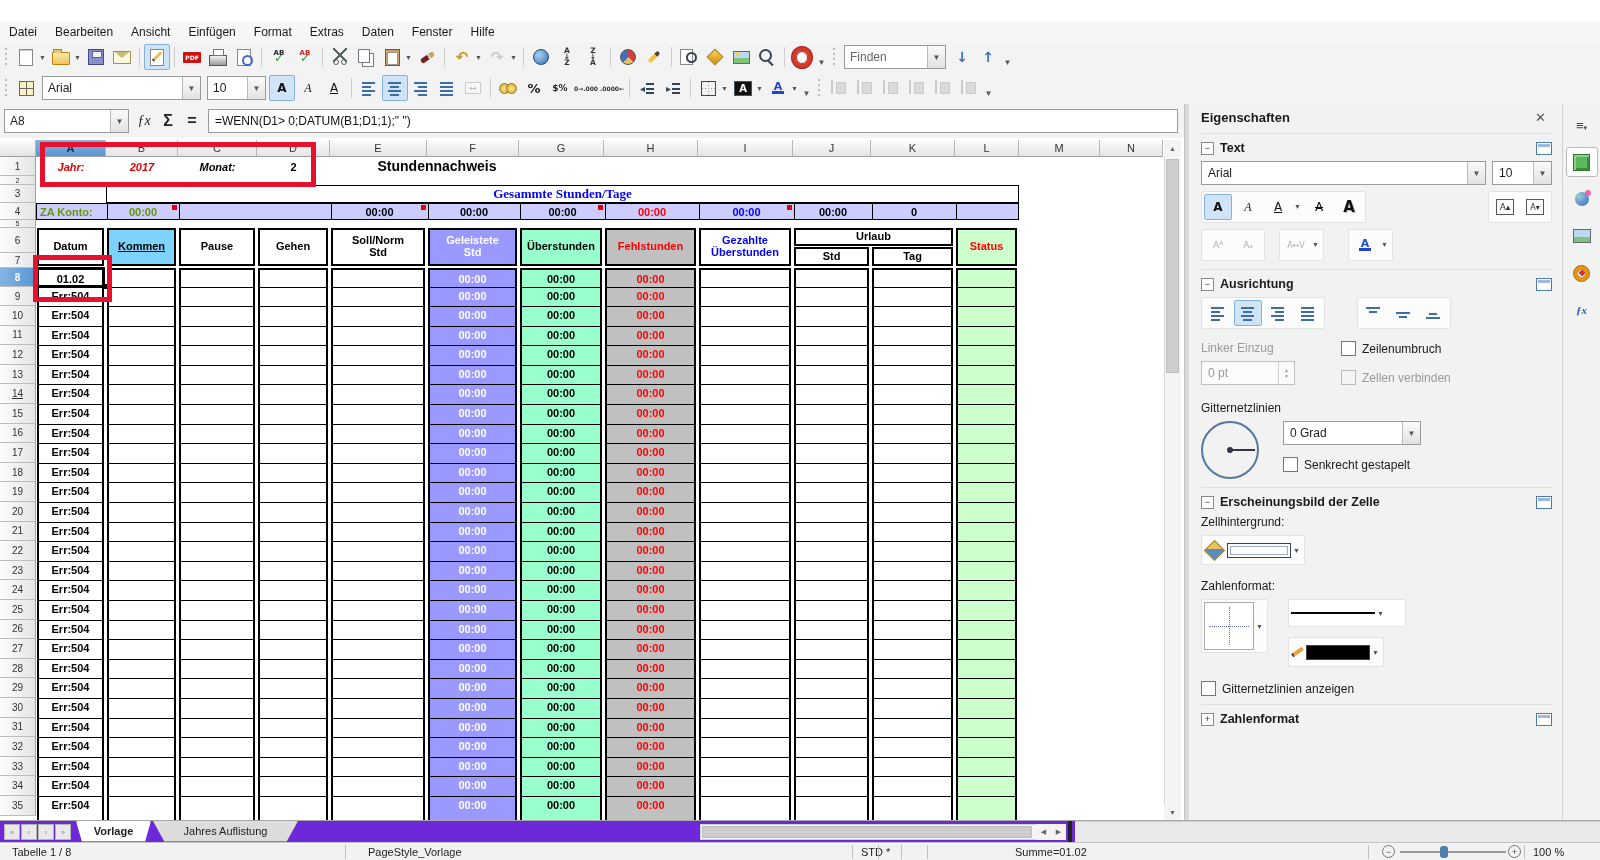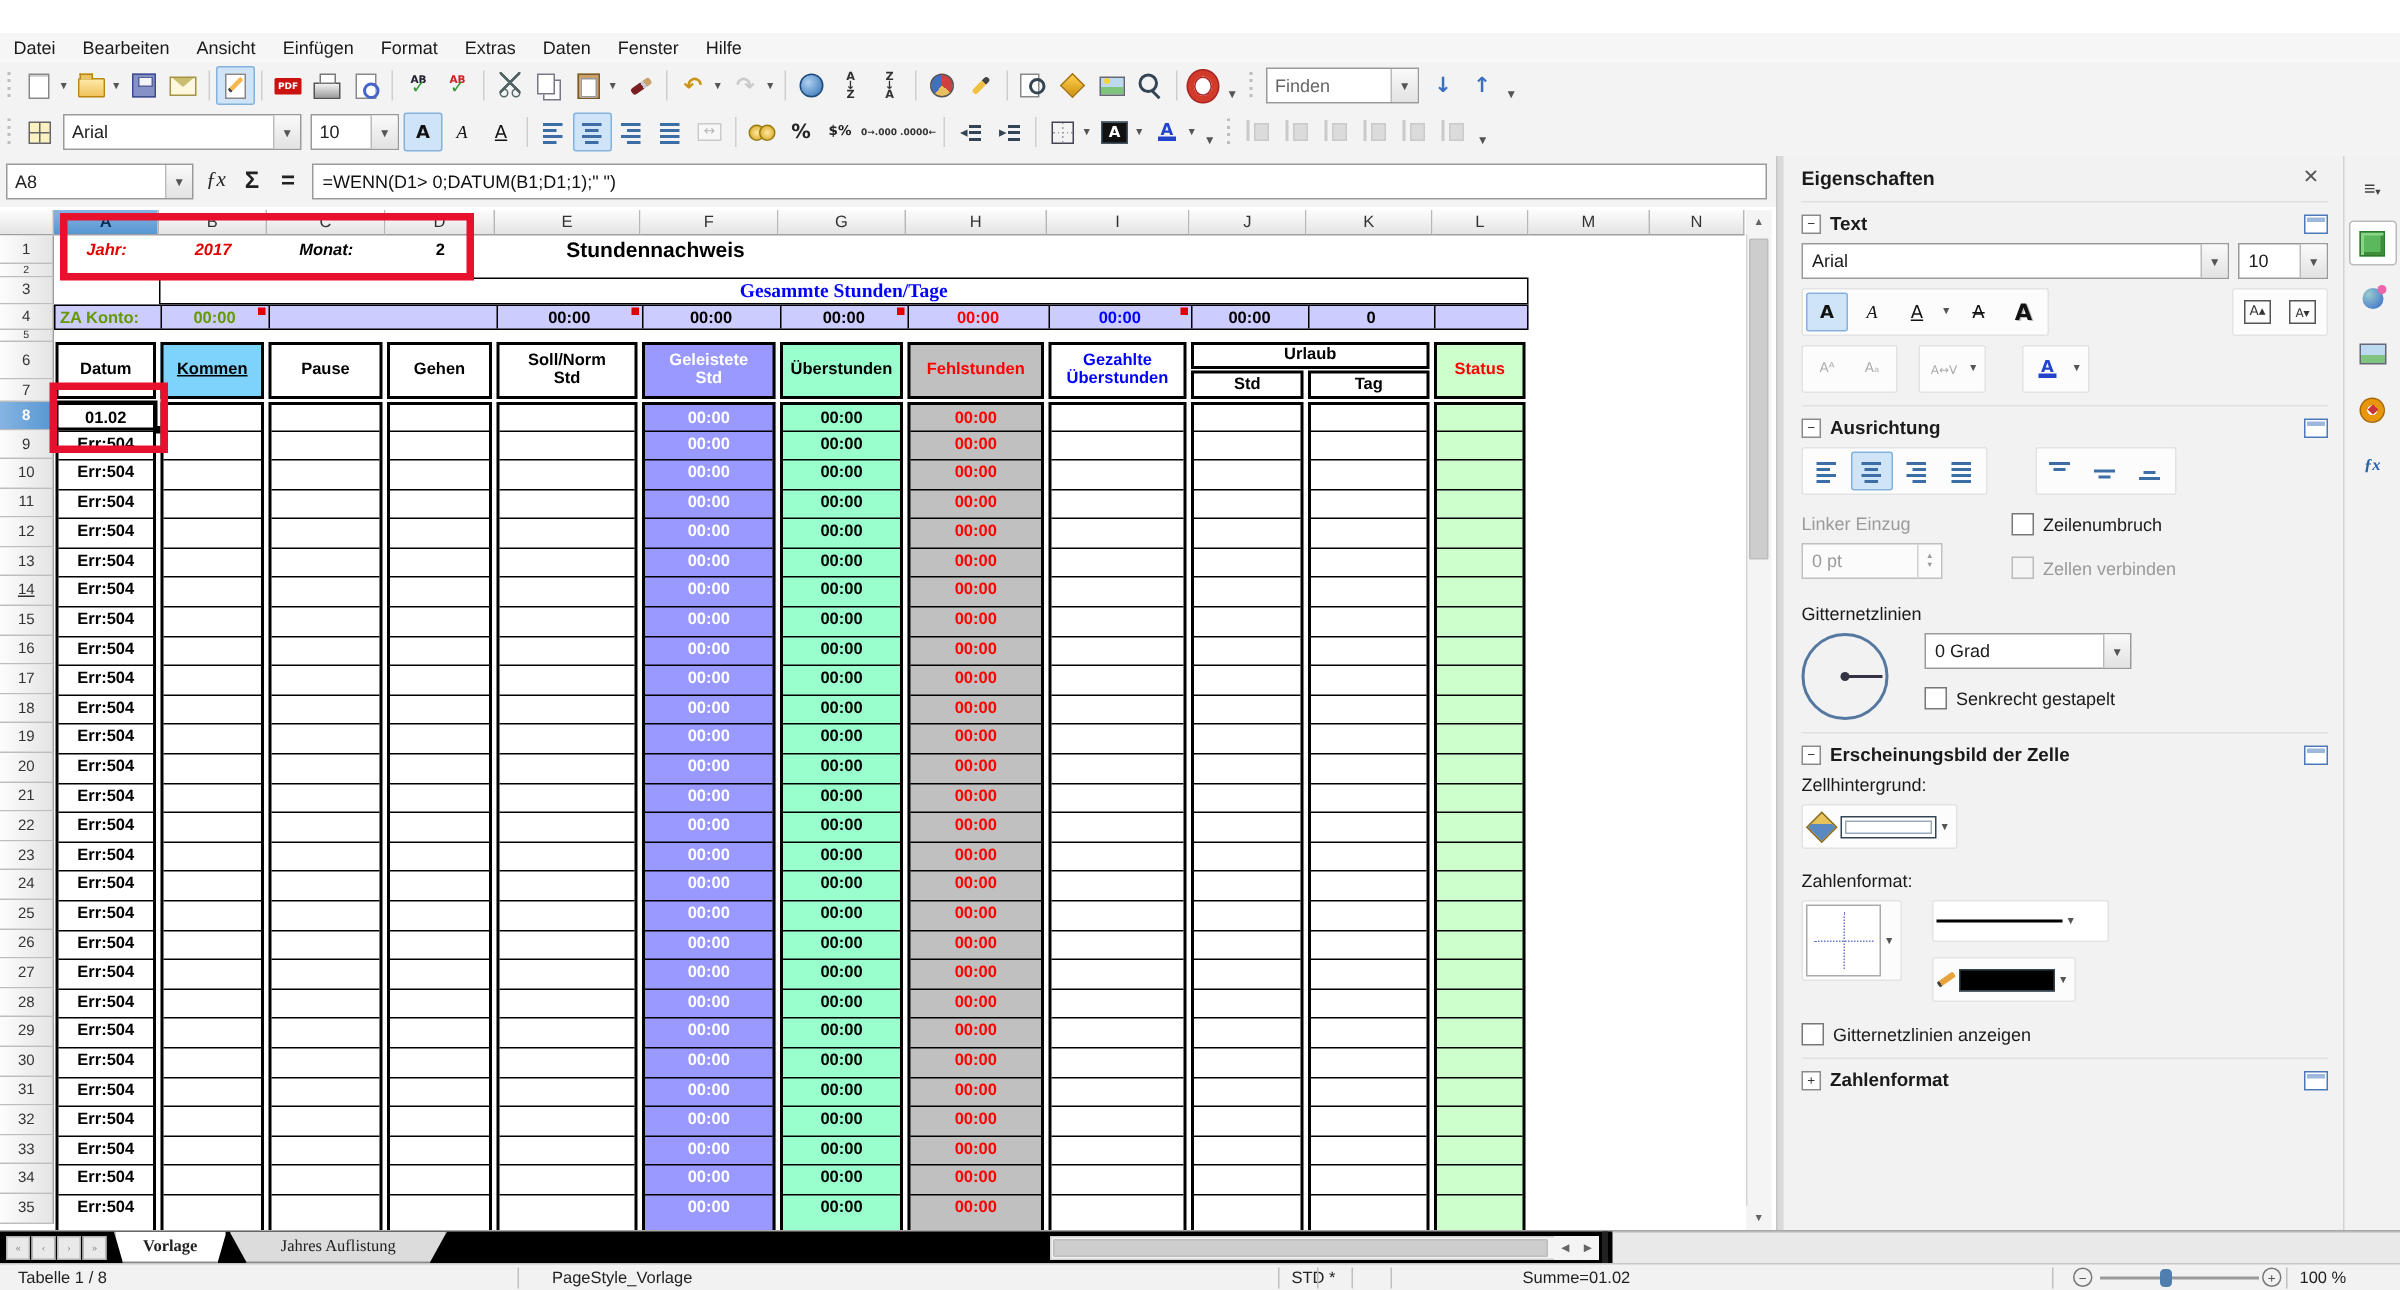--- a/index.html
+++ b/index.html
@@ -224,21 +224,21 @@
   .cube{width:15px;height:15px;background:#5cb85c;border:1px solid #2d7a2d;box-shadow:inset 2px 2px 0 #8ad48a,inset -2px -2px 0 #3c8c3c;}
   .styico{width:14px;height:14px;border-radius:50%;background:radial-gradient(circle at 30% 30%,#9cc,#36c);position:relative;}
   .styico::after{content:"";position:absolute;right:-2px;top:-2px;width:6px;height:6px;border-radius:50%;background:#e6a;}
   .galico{width:16px;height:12px;border:1px solid #667;background:linear-gradient(#bcd9f0 55%,#7ec47e 55%);}
   .navico{width:15px;height:15px;border-radius:50%;background:radial-gradient(#fff 30%,#e8960c 32%);border:1px solid #a86a08;position:relative;}
   .navico::after{content:"";position:absolute;left:50%;top:50%;width:5px;height:5px;background:#c33;transform:translate(-50%,-50%) rotate(45deg);}
   .fxico{font-size:11px;font-style:italic;font-weight:bold;color:#2563a8;font-family:"Liberation Serif",serif;}
   .menuico{font-size:13px;color:#444;}
 
   
-  #tabbar{position:absolute;left:0;top:820px;width:1600px;height:22px;background:#000000;border-top:1px solid #a8a8a8;font-family:Liberation Serif, serif;}
+  #tabbar{position:absolute;left:0;top:820px;width:1600px;height:22px;background:#6d28d9;border-top:1px solid #a8a8a8;}
   #tabbar div{position:absolute;box-sizing:border-box;}
   .navb{top:3px;width:16px;height:16px;background:#e9e9e9;border:1px solid #b5b5b5;display:flex;align-items:center;justify-content:center;font-size:7px;color:#888;}
   .shtab{top:0px;height:21px;display:flex;align-items:center;justify-content:center;font-size:11px;color:#222;
     border:1px solid #8a8a8a;border-top:none;background:#dcdcdc;clip-path:polygon(0 0,100% 0,92% 100%,8% 100%);padding:0 10px;}
   .shtab.act{background:#fff;font-weight:bold;}
   #statusbar{position:absolute;left:0;top:842px;width:1600px;height:18px;background:#f2f2f2;border-top:1px solid #c5c5c5;font-size:11px;color:#222;}
   #statusbar div{position:absolute;top:0;height:18px;display:flex;align-items:center;box-sizing:border-box;}
   .ssep{width:1px;background:#c0c0c0;height:14px !important;top:2px !important;}
   .zbtn{width:13px;height:13px !important;top:2px !important;border:1px solid #777;border-radius:50%;justify-content:center;font-size:9px;color:#555;}
 </style>

